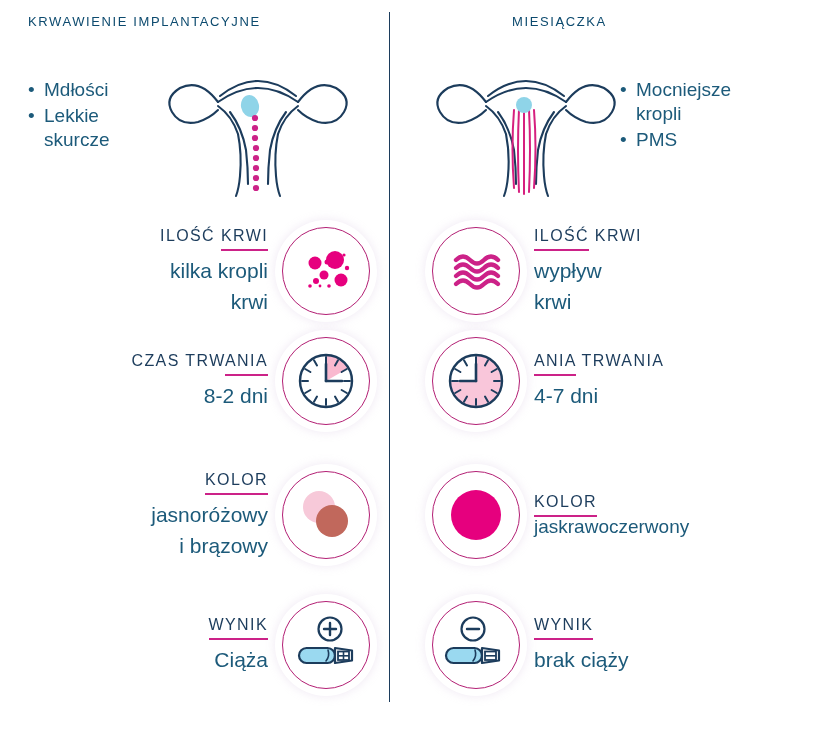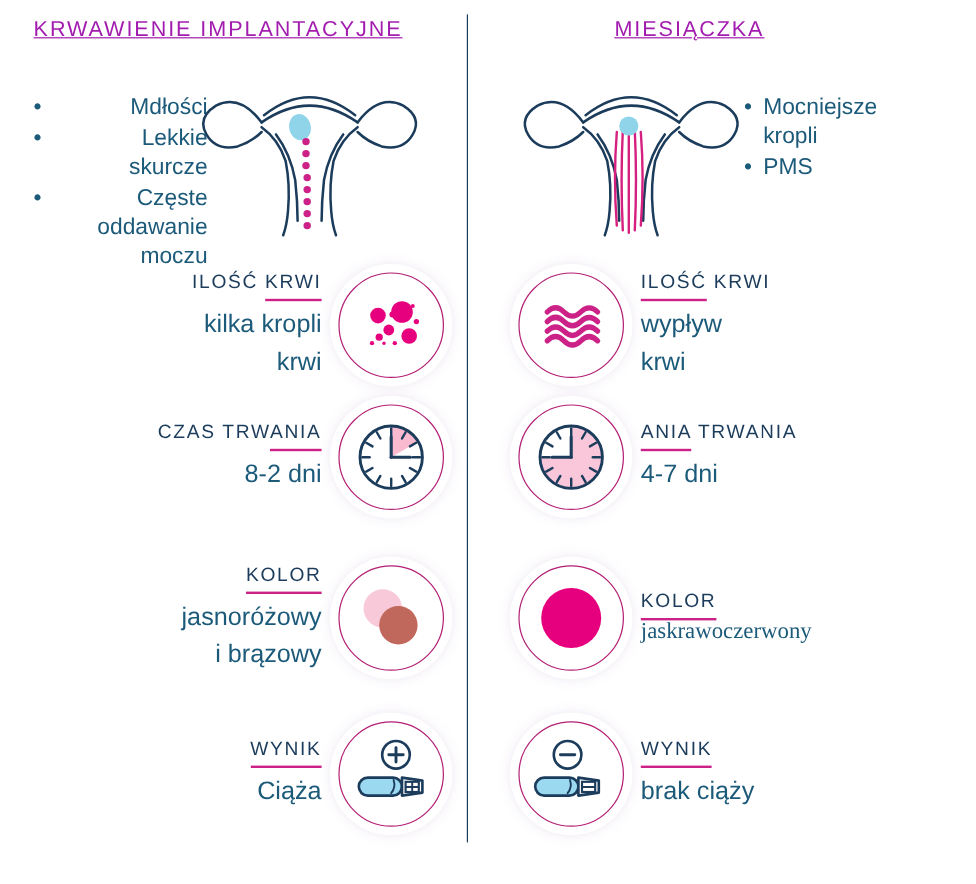--- a/index.html
+++ b/index.html
@@ -26,41 +26,40 @@
     left: 389px;
     top: 12px;
     width: 1px;
     height: 690px;
     background: #1c3c5c;
   }
   
   .col-header {
     position: absolute;
     top: 14px;
-    font-size: 18px;
+    font-size: 13px;
     letter-spacing: 1.6px;
-    color: #a21caf;
+    color: #0c4a6e;
     font-weight: 400;
     white-space: nowrap;
-    text-decoration: underline;
   }
   .col-header.left  { left: 28px; }
   .col-header.right { left: 512px; }
 
   
   .bullets {
     position: absolute;
     font-size: 19px;
     line-height: 24px;
     color: #1c5a7a;
     list-style: none;
     margin: 0;
     padding: 0;
   }
-  .bullets.left  { left: 28px; top: 78px; width: 145px; text-align: right; }
+  .bullets.left  { left: 28px; top: 78px; width: 145px; }
   .bullets.right { left: 620px; top: 78px; width: 180px; }
   .bullets li {
     position: relative;
     padding-left: 16px;
     margin-bottom: 2px;
   }
   .bullets li::before {
     content: "•";
     position: absolute;
     left: 0;
@@ -129,21 +128,20 @@
     font-size: 21px;
     line-height: 31px;
     color: #1c5a7a;
     margin-top: 9px;
     white-space: pre-line;
   }
   .value.small {
     font-size: 19px;
     line-height: 23px;
     margin-top: 3px;
-    font-family: Liberation Serif, serif;
   }
 
   
   .medallion {
     position: relative;
     width: 86px;
     height: 86px;
     border-radius: 50%;
     background: #ffffff;
     border: 1.6px solid #b31f74;
@@ -161,23 +159,20 @@
 
   <div class="divider"></div>
 
   <div class="col-header left">KRWAWIENIE IMPLANTACYJNE</div>
   <div class="col-header right">MIESIĄCZKA</div>
 
   <ul class="bullets left">
     <li><span style="white-space:pre-line">Mdłości</span></li>
     <li><span style="white-space:pre-line">Lekkie
 skurcze</span></li>
-    <li><span style="white-space:pre-line">Częste
-oddawanie
-moczu</span></li>
   </ul>
 
   <ul class="bullets right">
     <li><span style="white-space:pre-line">Mocniejsze
 kropli</span></li>
     <li><span style="white-space:pre-line">PMS</span></li>
   </ul>
 
   <svg class="uterus left" width="196" height="140" viewBox="0 0 196 140">
     <g fill="none" stroke="#1c3c5c" stroke-width="2.1" stroke-linecap="round" stroke-linejoin="round">

